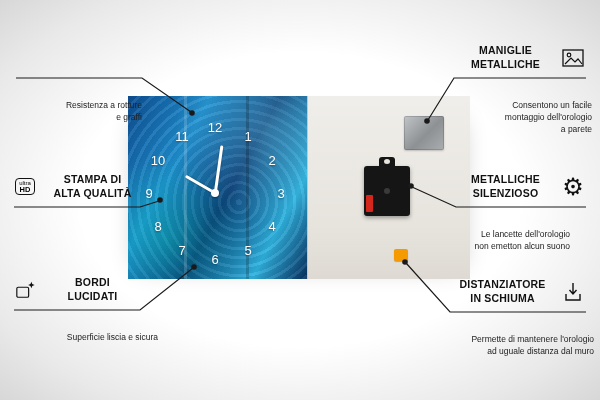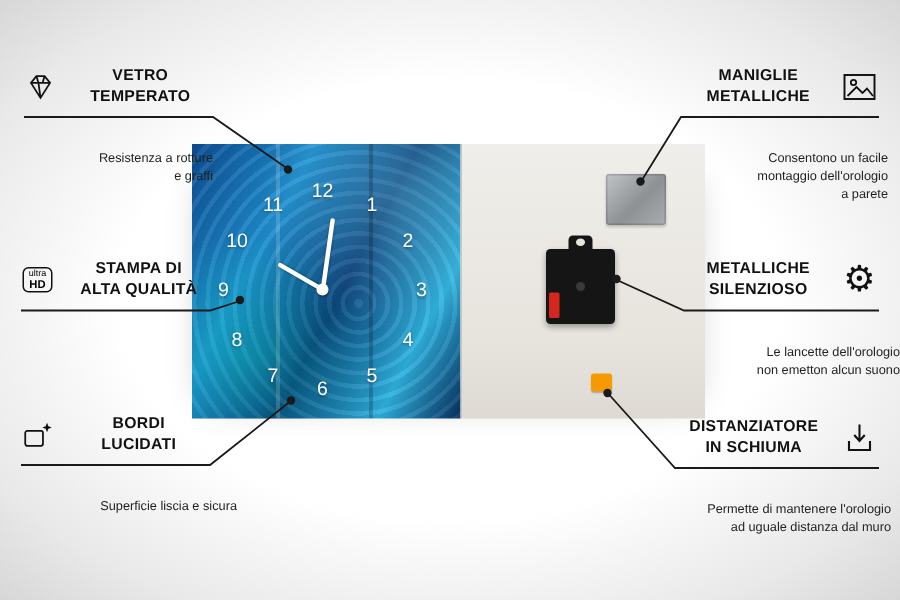--- a/index.html
+++ b/index.html
@@ -97,29 +97,20 @@
       <div class="hanger"></div>
       <div class="mechanism">
         <div class="hook"></div>
         <div class="battery"></div>
         <div class="spindle"></div>
       </div>
       <div class="foam-spacer"></div>
     </div>
   </div>
 
-  <div class="co-head" style="left:14px;top:44px;width:128px">
-    <span class="co-icon">
-      <svg width="22" height="20" viewBox="0 0 24 22">
-          <path d="M5 8 L9 3 L15 3 L19 8 L12 19 Z M5 8 H19 M9 3 L10.5 8 L12 19 M15 3 L13.5 8" fill="none" stroke="#111" stroke-width="1.3"></path>
-        </svg>
-    </span>
-    <span class="co-title">VETRO
-TEMPERATO</span>
-  </div>
   <div class="co-sub" style="left:14px;top:84px;width:128px">Resistenza a rotture
 e graffi</div>
 
   <div class="co-head" style="left:12px;top:173px;width:130px">
     <span class="co-icon">
       <span class="uhd">
           <span class="l1">ultra</span>
           <span class="l2">HD</span>
         </span>
     </span>
@@ -154,21 +145,21 @@
 montaggio dell'orologio
 a parete</div>
 
   <div class="co-head" style="left:456px;top:173px;width:130px">
     <span class="co-title">METALLICHE
 SILENZIOSO</span>
     <span class="co-icon">
         <span class="gear-glyph">⚙</span>
       </span>
   </div>
-  <div class="co-sub" style="left:454px;top:213px;width:146px">Le lancette dell'orologio
+  <div class="co-sub" style="left:424px;top:213px;width:146px">Le lancette dell'orologio
 non emetton alcun suono</div>
 
   <div class="co-head" style="left:450px;top:278px;width:136px">
     <span class="co-title">DISTANZIATORE
 IN SCHIUMA</span>
     <span class="co-icon">
       <svg width="22" height="22" viewBox="0 0 22 22">
           <path d="M11 2 V12 M7.5 9 L11 13 L14.5 9" fill="none" stroke="#111" stroke-width="1.4"></path>
           <path d="M4 13 V19 H18 V13" fill="none" stroke="#111" stroke-width="1.4"></path>
         </svg>

